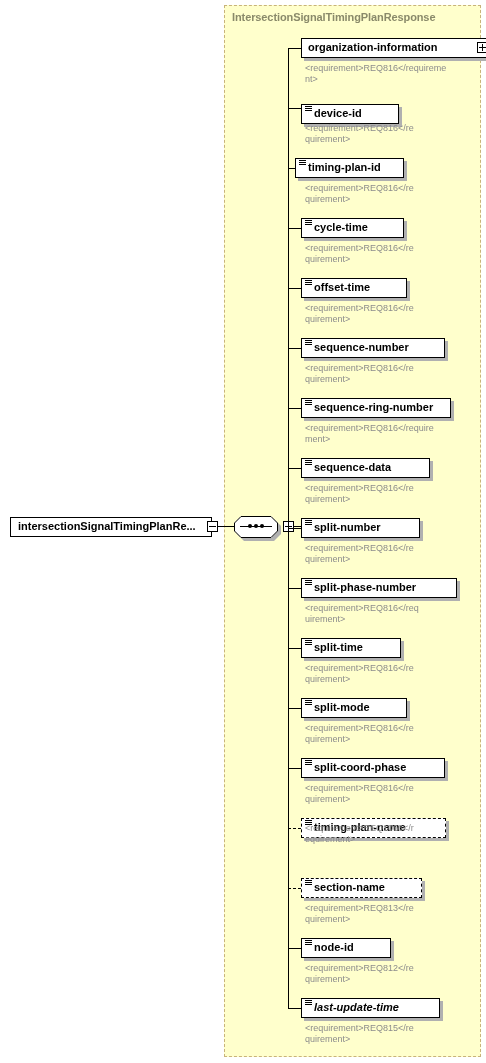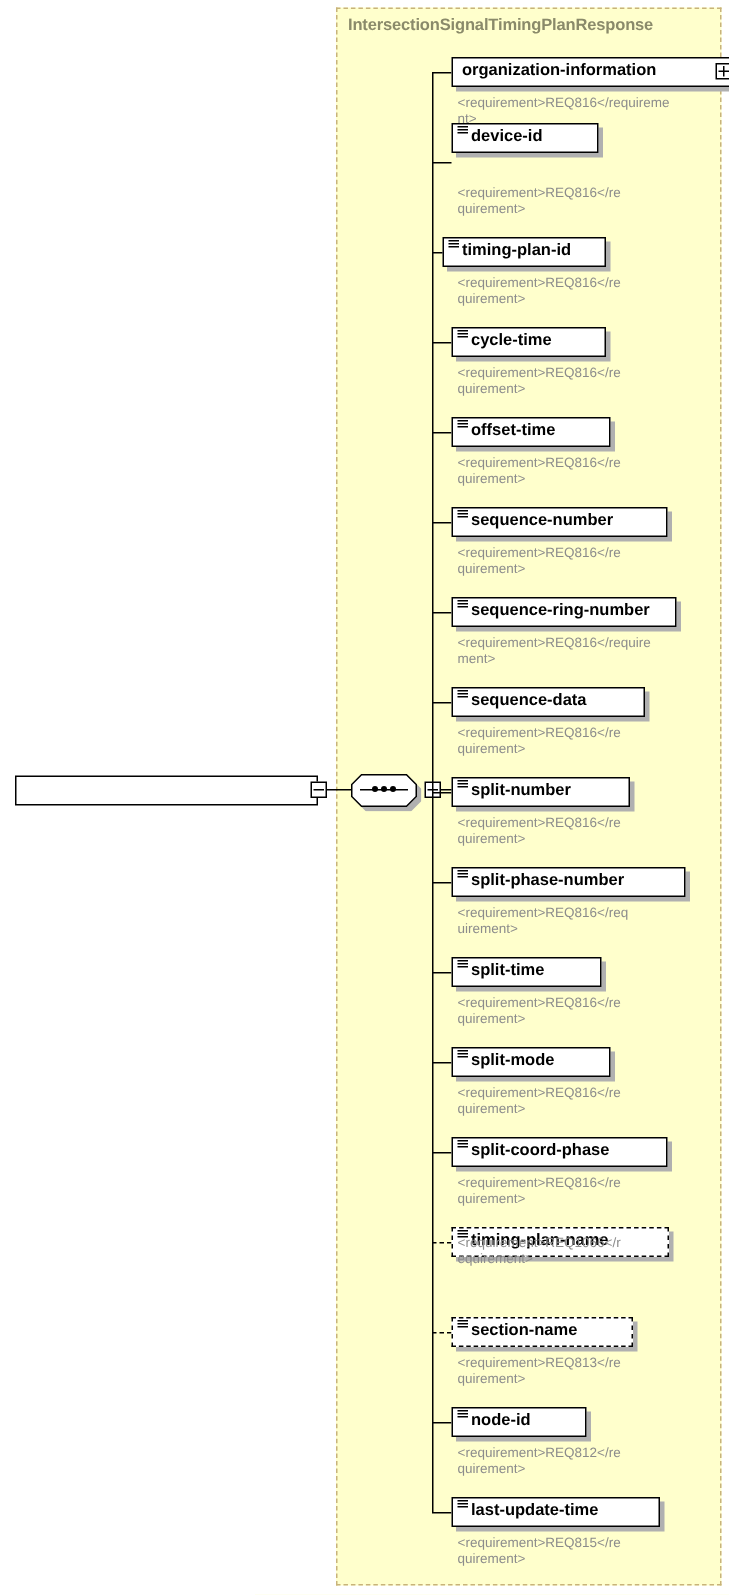--- a/index.html
+++ b/index.html
@@ -229,20 +229,21 @@
 </style>
 </head>
 <body>
 
 <div id="type-container"></div>
 <div id="type-title">IntersectionSignalTimingPlanResponse</div>
 
 <div id="root-node">
   <div class="shadow"></div>
   <div class="nodebox"></div>
+  <div class="label">intersectionSignalTimingPlanRe...</div>
   <div class="toggle" id="root-toggle"></div>
 </div>
 
 <div class="wire h" style="left:218px; top:526px; width:16px;"></div>
 
 <div id="sequence-symbol">
   <div class="oct-shadow"></div>
   <div class="oct"></div>
   <svg class="octborder" width="44" height="22" viewBox="0 0 44 22">
     <polygon points="7,0.5 37,0.5 43.5,7 43.5,15 37,21.5 7,21.5 0.5,15 0.5,7" fill="none" stroke="#000000" stroke-width="1"></polygon>
@@ -262,21 +263,21 @@
     <div class="wire h" style="left: 288px; top: 48px; width: 13px;"></div>
     <div class="node noicon" style="left: 301px; top: 38px; width: 163px;">
       <div class="shadow"></div>
       <div class="nodebox"></div>
       <div class="label">organization-information</div>
       <div class="toggle plus" style="right: 4px; top: 4px;"></div>
     </div>
     <div class="req" style="left: 305px; top: 63px; width: 168px;">&lt;requirement&gt;REQ816&lt;/requireme
 nt&gt;</div>
     <div class="wire h" style="left: 288px; top: 108px; width: 13px;"></div>
-    <div class="node" style="left: 301px; top: 82px; width: 70px;">
+    <div class="node" style="left: 301px; top: 104px; width: 70px;">
       <div class="shadow"></div>
       <div class="nodebox"></div>
       <div class="glyph">
         <i></i>
         <i></i>
         <i></i>
       </div>
       <div class="label">device-id</div>
     </div>
     <div class="req" style="left: 305px; top: 123px; width: 168px;">&lt;requirement&gt;REQ816&lt;/re
@@ -457,21 +458,21 @@
       <div class="glyph">
         <i></i>
         <i></i>
         <i></i>
       </div>
       <div class="label">node-id</div>
     </div>
     <div class="req" style="left: 305px; top: 963px; width: 168px;">&lt;requirement&gt;REQ812&lt;/re
 quirement&gt;</div>
     <div class="wire h" style="left: 288px; top: 1008px; width: 13px;"></div>
-    <div class="node" style="left: 301px; top: 998px; width: 111px;">
+    <div class="node" style="left: 301px; top: 998px; width: 111px; font-style: italic;">
       <div class="shadow"></div>
       <div class="nodebox"></div>
       <div class="glyph">
         <i></i>
         <i></i>
         <i></i>
       </div>
       <div class="label">last-update-time</div>
     </div>
     <div class="req" style="left: 305px; top: 1023px; width: 168px;">&lt;requirement&gt;REQ815&lt;/re

